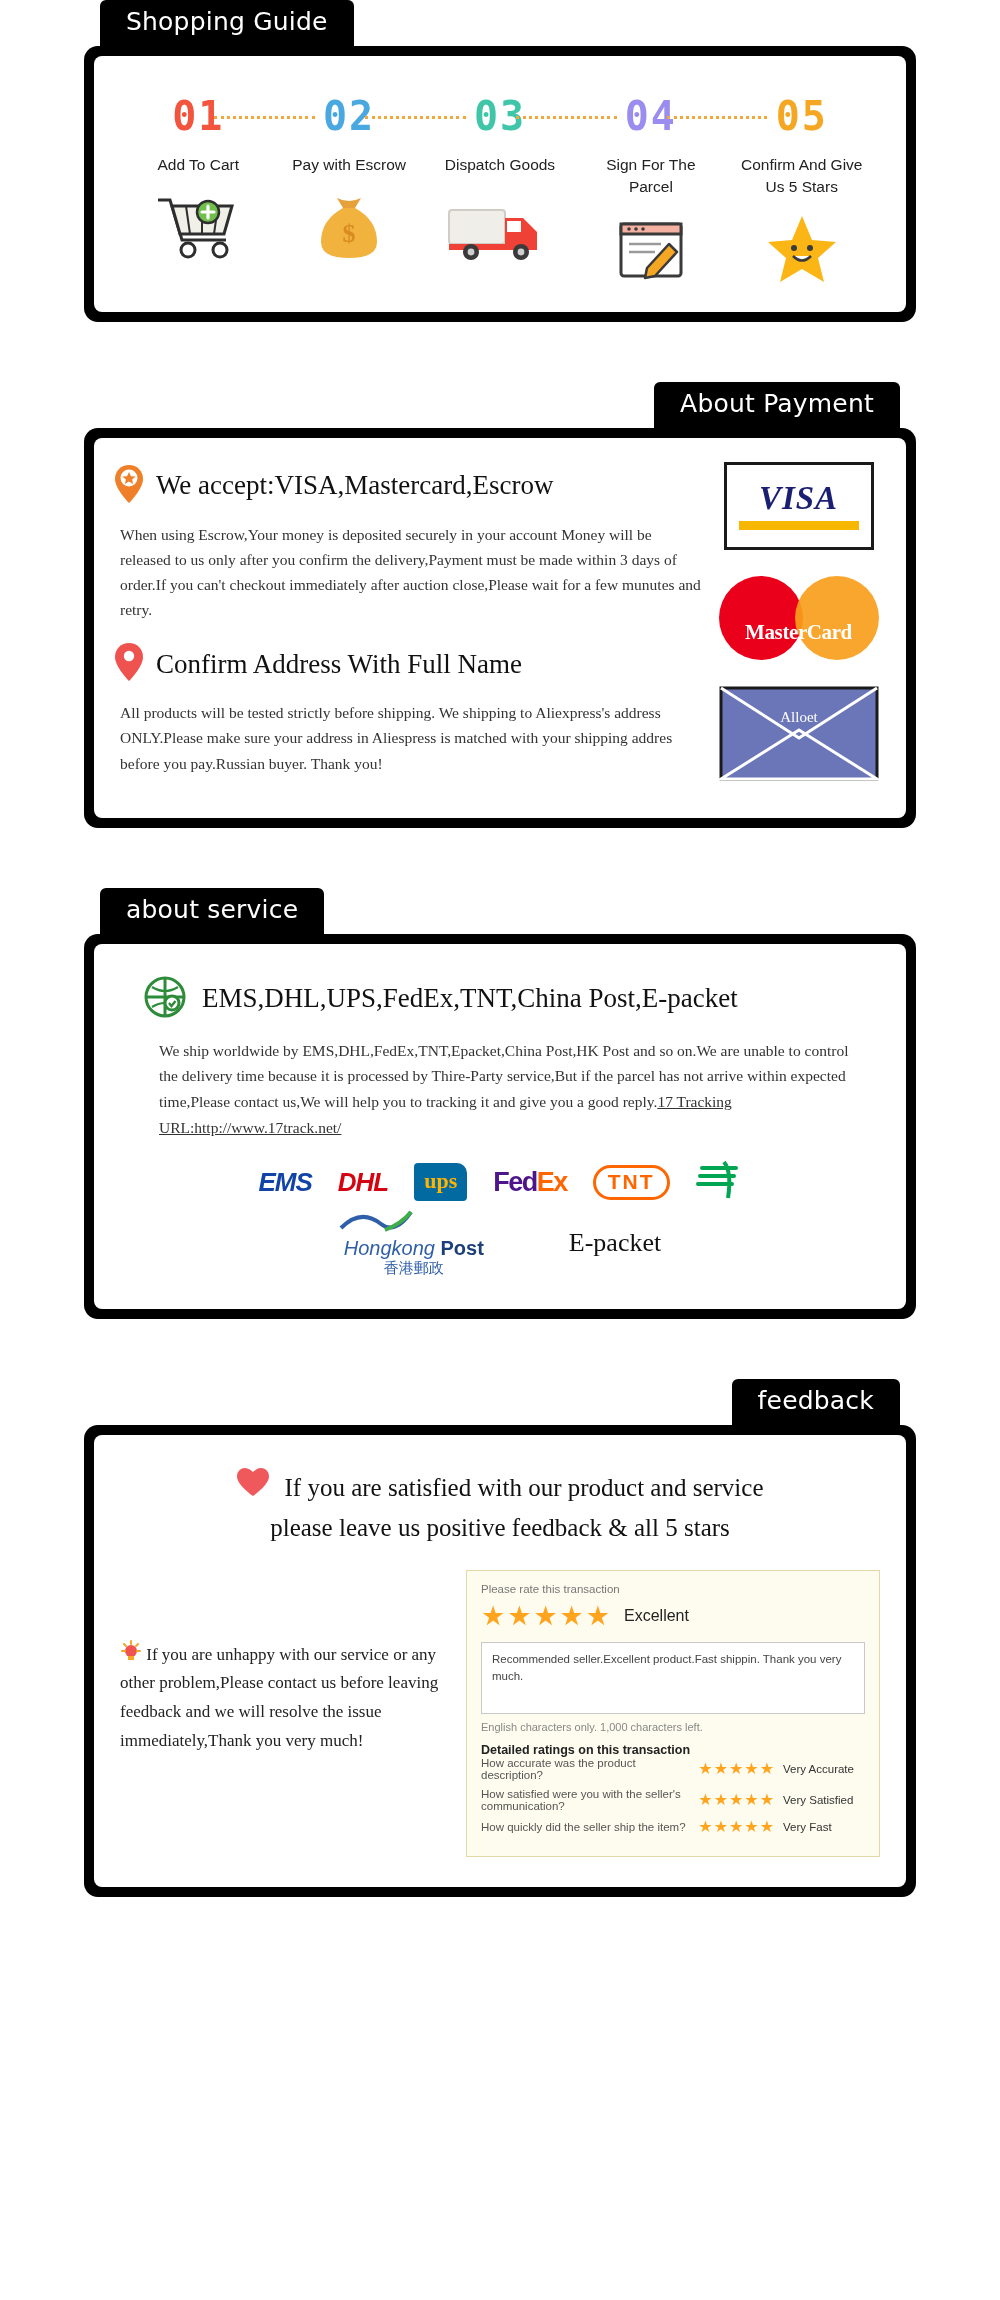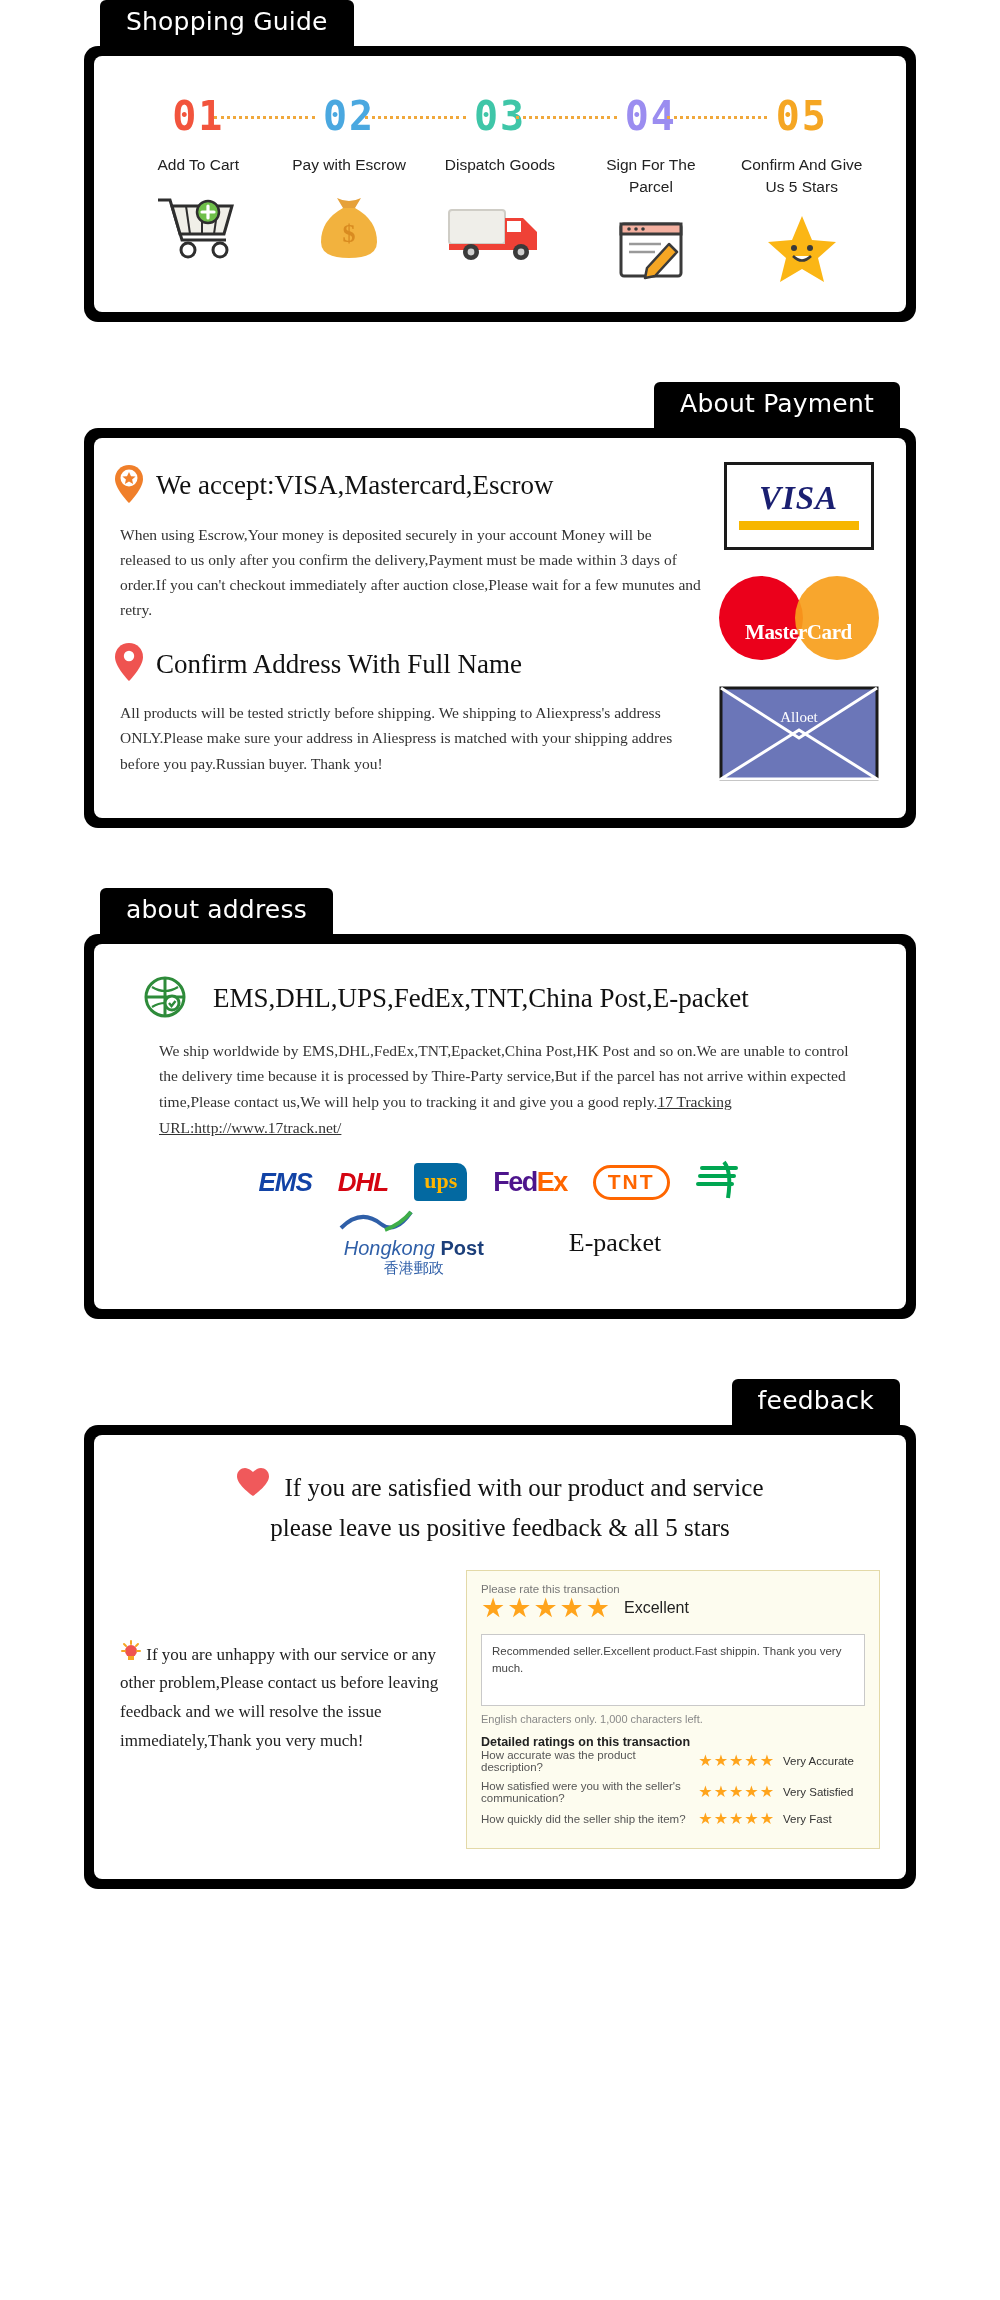--- a/index.html
+++ b/index.html
@@ -149,21 +149,21 @@
   .mc-yellow { right: 0; background: #f79e1b; opacity: .92; }
   .mc-text {
     position: absolute; width: 100%; text-align: center; top: 52px;
     font-family: "Liberation Serif", serif; font-weight: bold; font-size: 21px;
     color: #ffffff; z-index: 3; letter-spacing: -0.4px;
   }
   .env-box { width: 160px; height: 95px; }
 
   
   .ship-head {
-    display: flex; align-items: center; gap: 27px;
+    display: flex; align-items: center; gap: 16px;
     margin: 14px 0 16px 30px;
   }
   .ship-head-text {
     font-family: "Liberation Serif", serif;
     font-size: 27px; color: #111;
   }
   .ship-body {
     font-family: "Liberation Serif", serif;
     font-size: 15.5px; line-height: 1.65; color: #333;
     margin: 0 34px 20px 45px;
@@ -226,21 +226,21 @@
     font-size: 17px; line-height: 1.7; color: #222;
     padding-top: 70px;
   }
   .fb-right { flex: 1 1 auto; }
   .rate-box {
     border: 1px solid #e3d9a8;
     background: #fdfcef;
     padding: 12px 14px 14px 14px;
     font-family: "Liberation Sans", sans-serif;
   }
-  .rate-title { font-size: 11.5px; color: #777; }
+  .rate-title { font-size: 11.5px; color: #777; margin-bottom: 8px; }
   .rate-stars-row { display: flex; align-items: center; gap: 12px; margin-bottom: 12px; }
   .stars { color: #ffa41c; font-size: 27px; letter-spacing: 2px; line-height: 1; }
   .stars.small { font-size: 16px; letter-spacing: 1px; }
   .rate-excellent { font-size: 16px; color: #222; }
   .rate-textarea {
     background: #ffffff; border: 1px solid #c9c9c9;
     padding: 8px 10px; font-size: 11.5px; color: #444; line-height: 1.5;
     height: 54px; margin-bottom: 7px;
   }
   .rate-note { font-size: 11px; color: #888; margin-bottom: 10px; }
@@ -407,21 +407,21 @@
             </div>
           </div>
 
         </div>
       </div>
     </div>
   </div>
 
   <div class="section">
     <div class="tab-row left">
-      <div class="tab">about address</div>
+      <div class="tab">about service</div>
     </div>
     <div class="card">
       <div class="card-inner">
 
         <div class="ship-head">
           <span>
             <svg width="42" height="42" viewBox="0 0 42 42">
               <circle cx="21" cy="21" r="19" fill="none" stroke="#2e8b3a" stroke-width="3"></circle>
               <path d="M21 3 v36 M3 21 h36" stroke="#2e8b3a" stroke-width="3"></path>
               <path d="M8 11 q13 8 26 0 M8 31 q13 -8 26 0" fill="none" stroke="#2e8b3a" stroke-width="2.2"></path>

